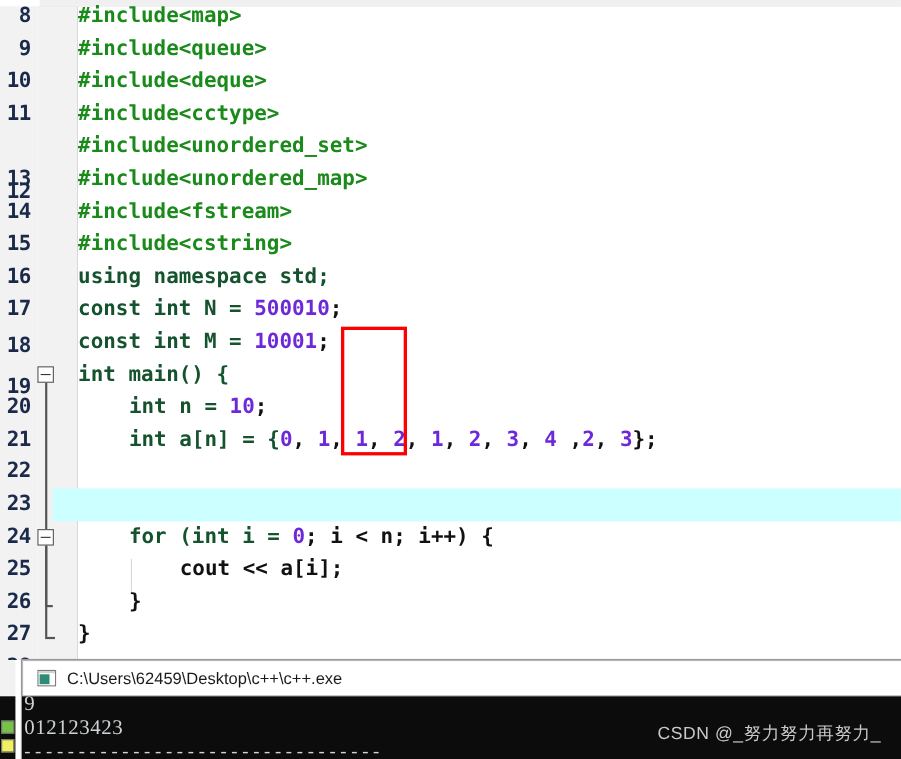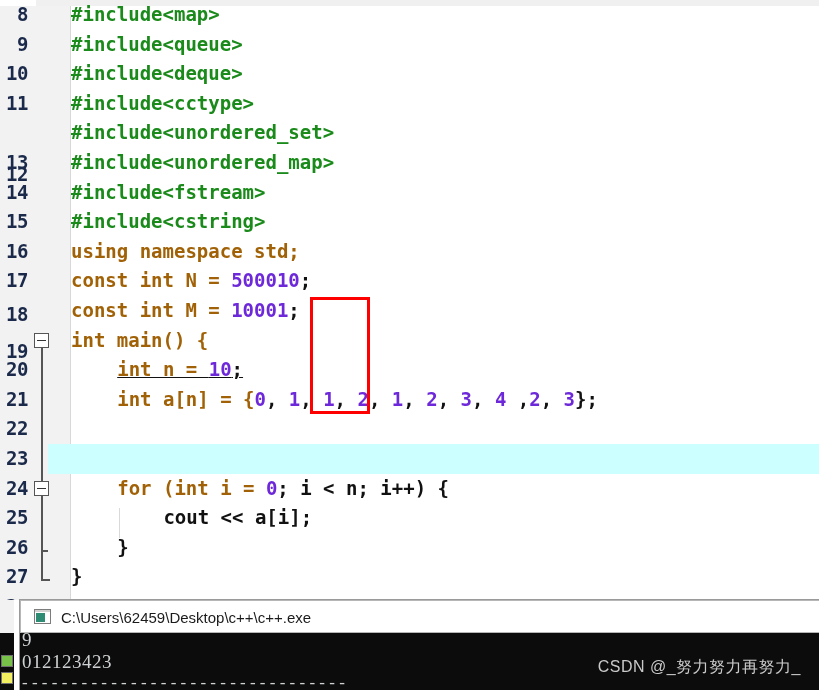--- a/index.html
+++ b/index.html
@@ -95,21 +95,21 @@
   .hl-row {
     position: absolute;
     left: 48px;
     width: 771px;
     height: 29.6px;
     background: #ccffff;
   }
 
   
   .tok-pre   { color: #1a8a1a; }   
-  .tok-kw    { color: #a16207; }   
+  .tok-kw    { color: #14532d; }   
   .tok-num   { color: #6d28d9; }   
   .tok-plain { color: #111111; }
   .tok-punct { color: #111111; }
 
   
   .fold-box {
     position: absolute;
     width: 15px; height: 15px;
     border: 1px solid #555555;
     background: #ffffff;
@@ -359,21 +359,21 @@
         <div class="row" style="top: 260.4px;">
           <span class="codeline" style="left: 0px;"><span class="tok-kw">const int N = </span><span class="tok-num">500010</span><span class="tok-punct">;</span></span>
         </div>
         <div class="row" style="top: 290px;">
           <span class="codeline" style="left: 0px;"><span class="tok-kw">const int M = </span><span class="tok-num">10001</span><span class="tok-punct">;</span></span>
         </div>
         <div class="row" style="top: 319.6px;">
           <span class="codeline" style="left: 0px;"><span class="tok-kw">int main() {</span></span>
         </div>
         <div class="row" style="top: 349.2px;">
-          <span class="codeline" style="left: 46.2px; text-decoration: underline;"><span class="tok-kw">int n = </span><span class="tok-num">10</span><span class="tok-punct">;</span></span>
+          <span class="codeline" style="left: 46.2px;"><span class="tok-kw">int n = </span><span class="tok-num">10</span><span class="tok-punct">;</span></span>
         </div>
         <div class="row" style="top: 378.8px;">
           <span class="codeline" style="left: 46.2px;"><span class="tok-kw">int a[n] = {</span><span class="tok-num">0</span><span class="tok-punct">, </span><span class="tok-num">1</span><span class="tok-punct">, </span><span class="tok-num">1</span><span class="tok-punct">, </span><span class="tok-num">2</span><span class="tok-punct">, </span><span class="tok-num">1</span><span class="tok-punct">, </span><span class="tok-num">2</span><span class="tok-punct">, </span><span class="tok-num">3</span><span class="tok-punct">, </span><span class="tok-num">4</span><span class="tok-punct"> ,</span><span class="tok-num">2</span><span class="tok-punct">, </span><span class="tok-num">3</span><span class="tok-punct">};</span></span>
         </div>
         <div class="row" style="top: 438px;">
           <span class="codeline" style="left: 46.2px;"><span class="tok-plain">cout &lt;&lt; n &lt;&lt; endl;</span></span>
         </div>
         <div class="row" style="top: 467.6px;">
           <span class="codeline" style="left: 46.2px;"><span class="tok-kw">for (int i = </span><span class="tok-num">0</span><span class="tok-plain">; i &lt; n; i++) {</span></span>
         </div>

